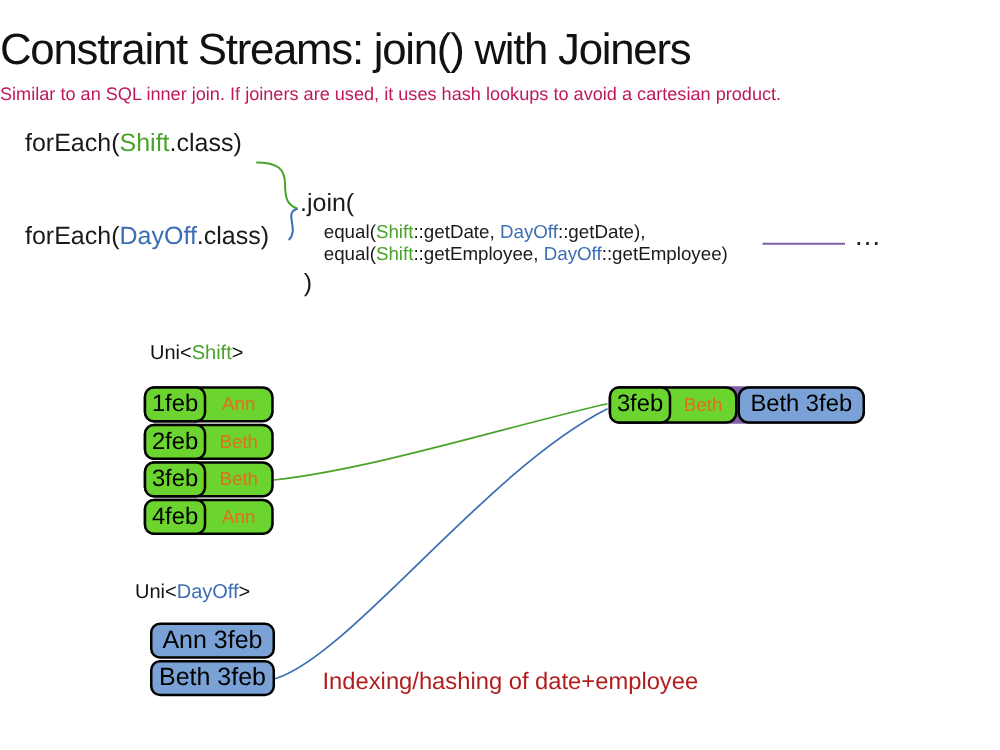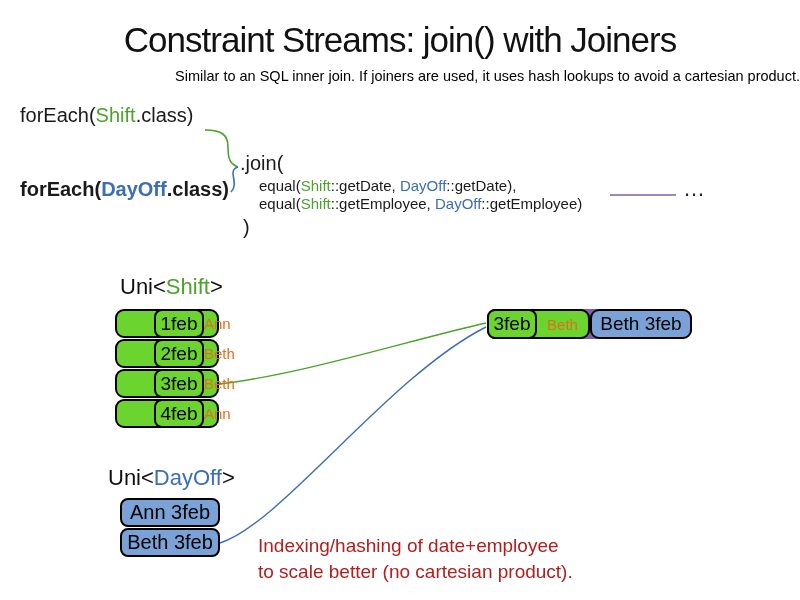--- a/index.html
+++ b/index.html
@@ -2,36 +2,36 @@
 <html style="--green-text: #4AA32A; --green-fill: #6BD42F; --blue-text: #3C6EB4; --blue-fill: #7AA2D6; --orange-text: #E0701E; --red-text: #B21E1E; --purple: #7E5FA8; --ink: #1A1A1A;"><head>
 <meta charset="utf-8">
 <style>
   html,body{margin:0;padding:0;background:#fff;}
   .slide{
     position:relative;width:800px;height:600px;background:#ffffff;overflow:hidden;
     font-family:"Liberation Sans",sans-serif;color:var(--ink,#1a1a1a);
   }
   .abs{position:absolute;}
   .page-title{
-    width:100%;text-align:center;top:20px;left:0;font-size:35px;letter-spacing:-1px;
+    width:100%;text-align:left;top:20px;left:0;font-size:35px;letter-spacing:-1px;
     font-weight:400;color:#111;white-space:nowrap;
   }
   .subtitle{
-    width:100%;text-align:right;top:68px;left:0;font-size:14.5px;color:#000000;white-space:nowrap;
+    width:100%;text-align:left;top:68px;left:0;font-size:14.5px;color:#be185d;white-space:nowrap;
   }
   .code-big{font-size:20px;white-space:nowrap;}
   .code-small{font-size:15px;white-space:nowrap;}
   .tok-green{color:var(--green-text);}
   .tok-blue{color:var(--blue-text);}
   .ellipsis{font-size:22px;color:#222;letter-spacing:1px;}
-  .tbl-label{font-size:22px;white-space:nowrap;color:#111;}
+  .tbl-label{font-size:16px;white-space:nowrap;color:#111;}
   
   .shift-row{
     display:flex;align-items:stretch;width:104px;height:29px;box-sizing:border-box;
-    background:var(--green-fill);border:2px solid #000;border-radius:9px;margin-bottom:1px;padding-left:39px;
+    background:var(--green-fill);border:2px solid #000;border-radius:9px;margin-bottom:1px;
   }
   .date-chip{
     flex:0 0 50px;box-sizing:border-box;margin:-2px 0 -2px -2px;height:29px;
     border:2px solid #000;border-radius:8px;background:var(--green-fill);
     display:flex;align-items:center;justify-content:center;font-size:19px;color:#000;
   }
   .emp-cell{
     flex:1;display:flex;align-items:center;justify-content:center;
     font-size:15px;color:var(--orange-text);
   }
@@ -62,21 +62,21 @@
 </head>
 <body>
 
 <div class="slide">
 
   <div class="abs page-title">Constraint Streams: join() with Joiners</div>
   <div class="abs subtitle">Similar to an SQL inner join. If joiners are used, it uses hash lookups to avoid a cartesian product.</div>
 
   <div class="abs code-big" style="left:20px;top:104px;"><span>forEach(</span><span class="tok-green">Shift</span><span>.class)</span></div>
 
-  <div class="abs code-big" style="left:20px;top:178px;font-weight:bold;"><span>forEach(</span><span class="tok-blue">DayOff</span><span>.class)</span></div>
+  <div class="abs code-big" style="left:20px;top:178px;"><span>forEach(</span><span class="tok-blue">DayOff</span><span>.class)</span></div>
 
   <div class="abs code-big" style="left:240px;top:152px;">.join(</div>
 
   <div class="abs code-small" style="left:259px;top:195px;"><span>equal(</span><span class="tok-green">Shift</span><span>::getEmployee, </span><span class="tok-blue">DayOff</span><span>::getEmployee)</span></div>
 
   <div class="abs code-small" style="left:259px;top:177px;"><span>equal(</span><span class="tok-green">Shift</span><span>::getDate, </span><span class="tok-blue">DayOff</span><span>::getDate),</span></div>
 
   <div class="abs code-big" style="left:243px;top:216px;">)</div>
 
   <div class="abs ellipsis" style="left:683px;top:176px;">…</div>
@@ -121,16 +121,15 @@
 
   <div class="abs tbl-label" style="left:108px;top:465px;"><span>Uni&lt;</span><span class="tok-blue">DayOff</span><span>&gt;</span></div>
 
   <div class="abs" style="left:120px;top:498px;">
     <div class="dayoff-row">Ann 3feb</div>
     <div class="dayoff-row">Beth 3feb</div>
   </div>
 
   <div class="abs note" style="left:258px;top:533px;">
     <div>Indexing/hashing of date+employee</div>
-    <div>to scale better (no cartesian product).</div>
   </div>
 
 </div>
 
 </body></html>

